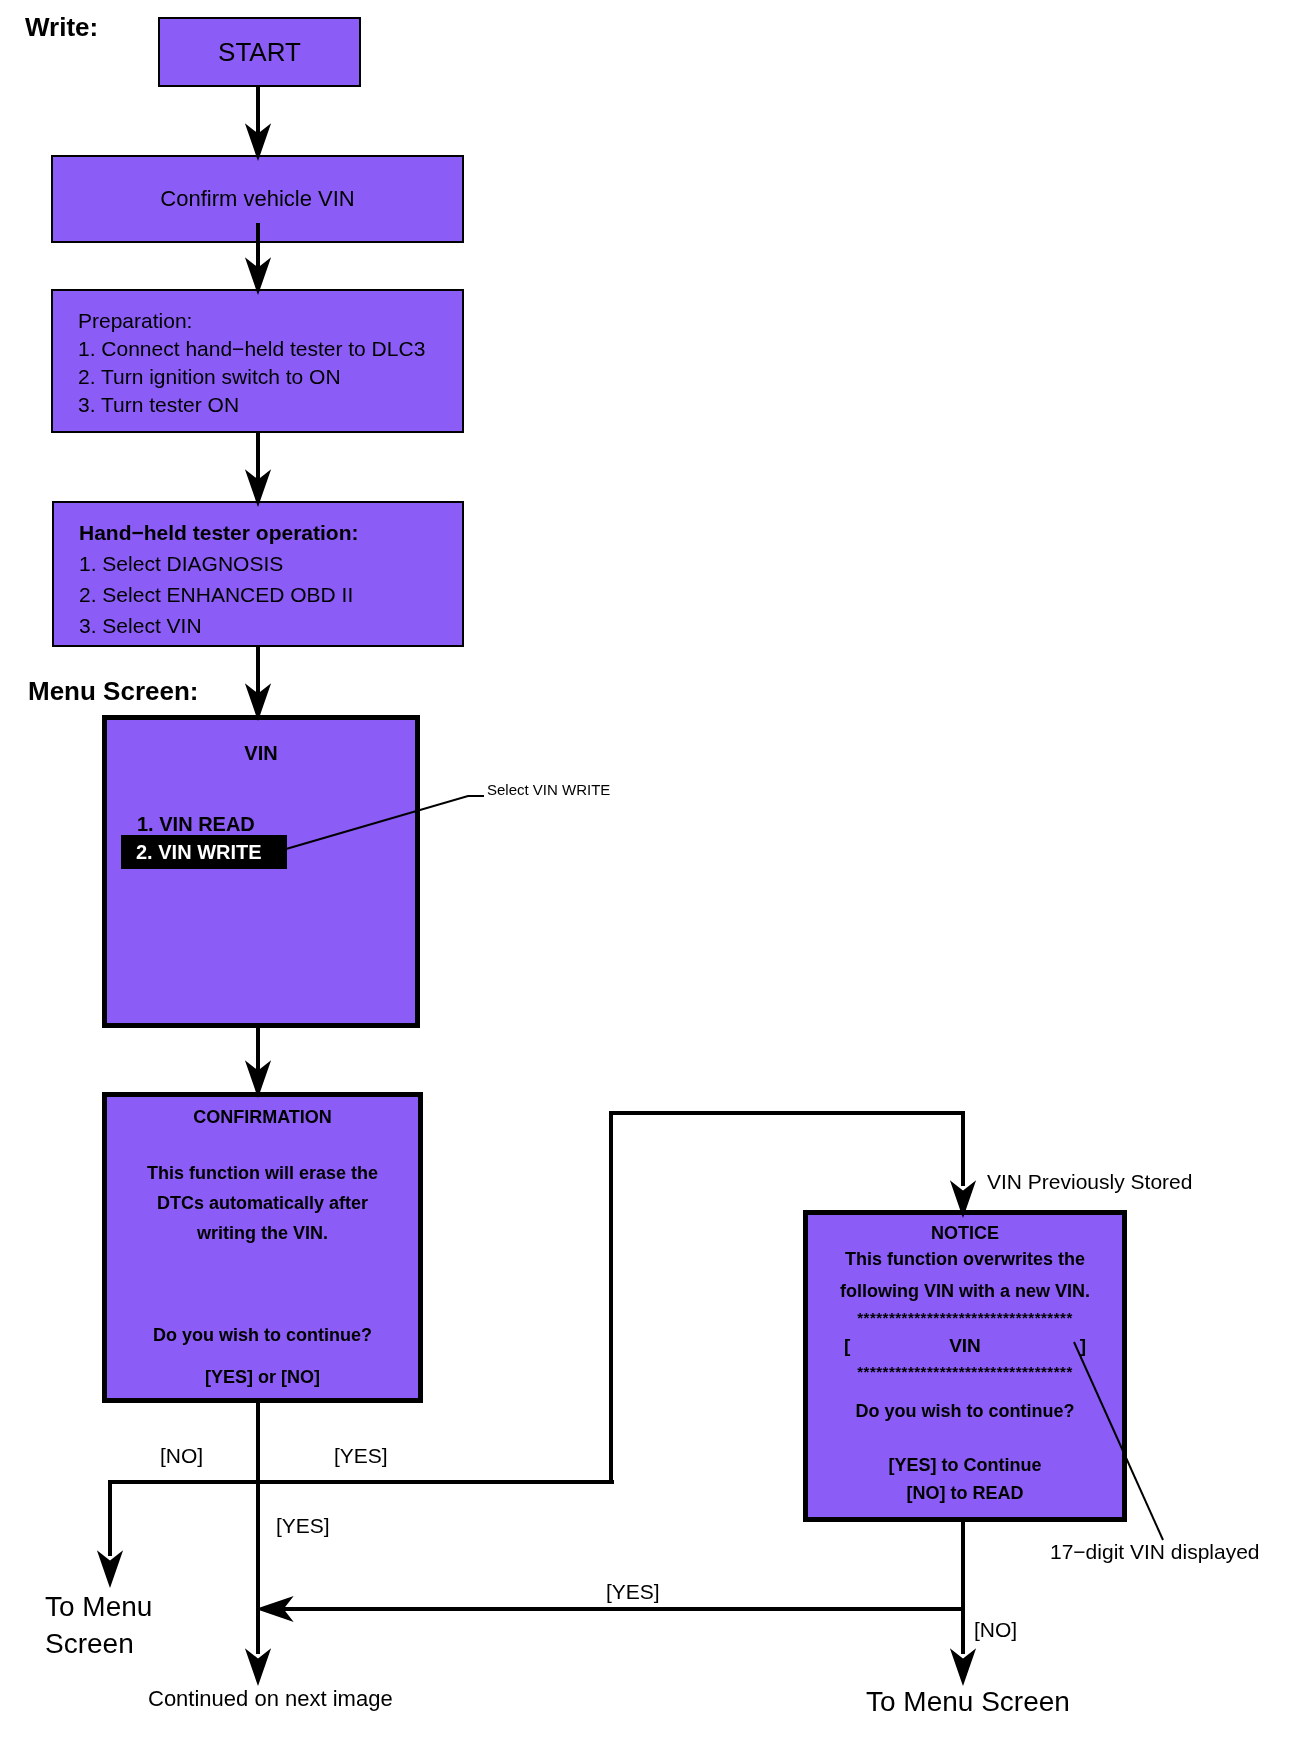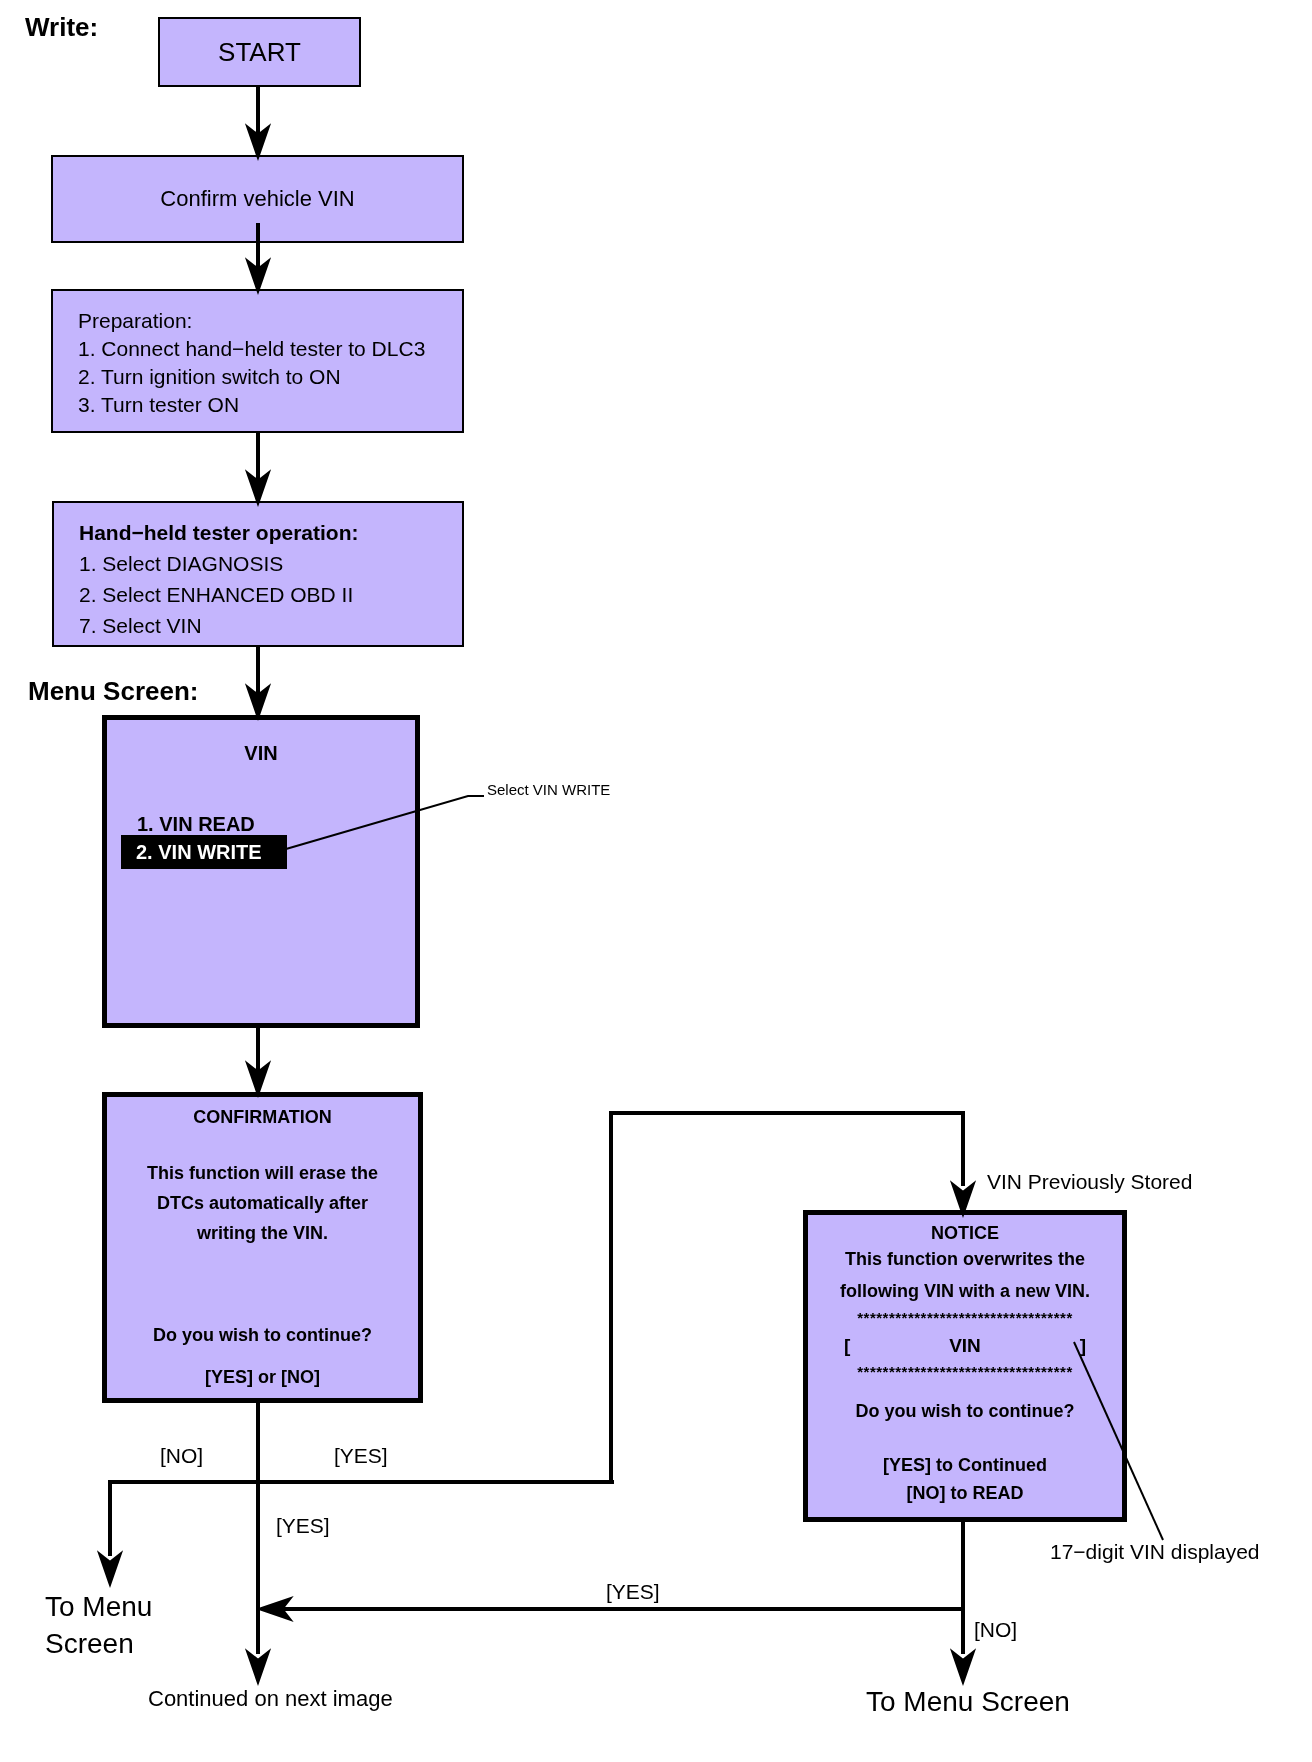--- a/index.html
+++ b/index.html
@@ -1,18 +1,18 @@
 <!DOCTYPE html>
 <html><head>
 <meta charset="utf-8">
 <style>
   html,body{margin:0;padding:0;background:#fff;}
   .canvas{position:relative;width:1312px;height:1762px;background:#ffffff;
           font-family:"Liberation Sans",sans-serif;color:#000;overflow:hidden;}
-  .box{position:absolute;background:#c4b5fd;border:2px solid #000;box-sizing:border-box;z-index:1;}
+  .box{position:absolute;background:#8b5cf6;border:2px solid #000;box-sizing:border-box;z-index:1;}
   .thick{border-width:5px;}
   .ctr{display:flex;align-items:center;justify-content:center;text-align:center;}
   .label{position:absolute;white-space:nowrap;z-index:1;}
   .bold{font-weight:bold;}
   .line{position:absolute;left:0;width:100%;text-align:center;white-space:nowrap;}
   .steps{font-size:21px;line-height:28px;}
   .connectors{position:absolute;left:0;top:0;z-index:2;pointer-events:none;}
   .hl{position:absolute;background:#000;color:#fff;font-weight:bold;box-sizing:border-box;}
 </style>
 </head>
@@ -35,21 +35,21 @@
     <div>Preparation:</div>
     <div>1. Connect hand−held tester to DLC3</div>
     <div>2. Turn ignition switch to ON</div>
     <div>3. Turn tester ON</div>
   </div>
 
   <div class="box steps" style="left:52px;top:501px;width:412px;height:146px;padding:14px 0 0 25px;line-height:31px;">
     <div class="bold">Hand−held tester operation:</div>
     <div>1. Select DIAGNOSIS</div>
     <div>2. Select ENHANCED OBD II</div>
-    <div>7. Select VIN</div>
+    <div>3. Select VIN</div>
   </div>
 
   <div class="box thick" style="left:102px;top:715px;width:318px;height:313px;">
     <div class="line bold" style="top:22px;font-size:20px;">VIN</div>
     <div class="bold" style="position:absolute;left:30px;top:93px;font-size:20px;white-space:nowrap;">1. VIN READ</div>
     <div class="hl" style="left:14px;top:115px;width:166px;height:34px;font-size:20px;line-height:34px;padding-left:15px;">2. VIN WRITE</div>
   </div>
   <div class="label" style="left:487px;top:781px;font-size:15px;">Select VIN WRITE</div>
 
   <div class="box thick bold" style="left:102px;top:1092px;width:321px;height:311px;font-size:18px;">
@@ -68,21 +68,21 @@
     <div class="line" style="top:34px;">This function overwrites the</div>
     <div class="line" style="top:66px;">following VIN with a new VIN.</div>
     <div class="line" style="top:94px;font-size:15px;letter-spacing:0.5px;">**********************************</div>
     <div style="position:absolute;left:0;top:120px;width:100%;height:24px;font-size:19px;">
       <span style="position:absolute;left:36px;">[</span>
       <span class="line">VIN</span>
       <span style="position:absolute;right:36px;">]</span>
     </div>
     <div class="line" style="top:148px;font-size:15px;letter-spacing:0.5px;">**********************************</div>
     <div class="line" style="top:186px;">Do you wish to continue?</div>
-    <div class="line" style="top:240px;">[YES] to Continued</div>
+    <div class="line" style="top:240px;">[YES] to Continue</div>
     <div class="line" style="top:268px;">[NO] to READ</div>
   </div>
 
   <div class="label" style="left:1050px;top:1540px;font-size:21px;">17−digit VIN displayed</div>
 
   <div class="label" style="left:160px;top:1444px;font-size:21px;">[NO]</div>
   <div class="label" style="left:334px;top:1444px;font-size:21px;">[YES]</div>
   <div class="label" style="left:276px;top:1514px;font-size:21px;">[YES]</div>
   <div class="label" style="left:606px;top:1580px;font-size:21px;">[YES]</div>
   <div class="label" style="left:974px;top:1618px;font-size:21px;">[NO]</div>

